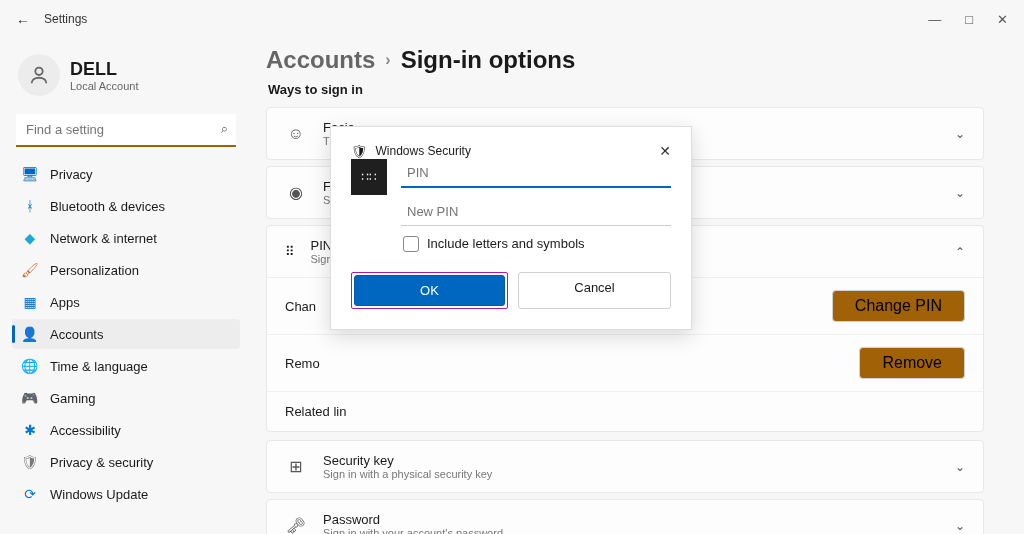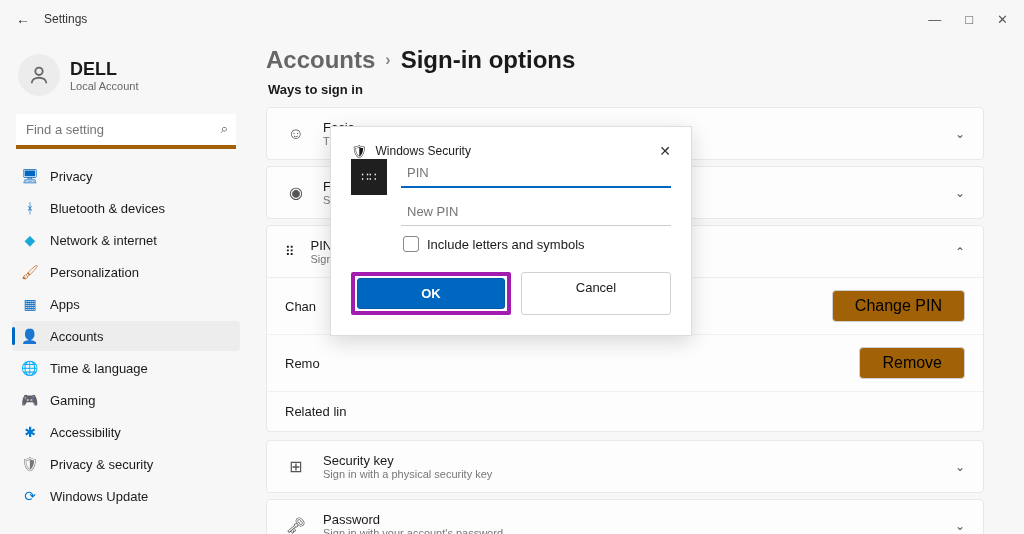--- a/index.html
+++ b/index.html
@@ -14,21 +14,21 @@
     .main { display: flex; height: calc(100% - 38px); }
 
     .sidebar { width: 248px; padding: 10px 8px 10px 12px; display: flex; flex-direction: column; }
     .user-block { display: flex; align-items: center; gap: 10px; padding: 6px 6px 18px 6px; }
     .avatar { width: 42px; height: 42px; border-radius: 50%; background: #ececec; display: flex; align-items: center; justify-content: center; }
     .avatar svg { width: 22px; height: 22px; stroke: #666; fill: none; stroke-width: 2; }
     .user-name { font-size: 18px; font-weight: 600; }
     .user-sub { font-size: 11px; color: #666; text-align: right; }
 
     .search-box { position: relative; margin: 0 4px 12px 4px; }
-    .search-box input { width: 100%; padding: 8px 28px 8px 10px; border: none; background: #fff; border-bottom: 4px solid #a16207; font-size: 13px; outline: none; }
+    .search-box input { width: 100%; padding: 8px 28px 8px 10px; border: none; background: #fff; border-bottom: 2px solid #a16207; font-size: 13px; outline: none; }
     .search-box .search-icon { position: absolute; right: 8px; top: 7px; color: #555; font-size: 13px; }
 
     .nav-items { display: flex; flex-direction: column; gap: 2px; }
     .nav-item { display: flex; align-items: center; gap: 12px; padding: 7px 10px; border-radius: 4px; cursor: pointer; font-size: 13px; position: relative; }
     .nav-item.active { background: #ededed; }
     .nav-item.active::before { content: ""; position: absolute; left: 0; top: 6px; bottom: 6px; width: 3px; background: #0067c0; border-radius: 2px; }
     .nav-icon { width: 16px; height: 16px; display: flex; align-items: center; justify-content: center; font-size: 14px; }
 
     .content { flex: 1; padding: 8px 40px 0 18px; }
     .breadcrumb { display: flex; align-items: center; gap: 10px; font-size: 24px; font-weight: 600; margin-bottom: 8px; }
@@ -54,25 +54,25 @@
     .dialog-hdr { display: flex; align-items: center; gap: 8px; }
     .dialog-hdr .shield { font-size: 13px; }
     .dialog-hdr-title { font-size: 12px; }
     .dialog-close { margin-left: auto; font-size: 14px; color: #333; cursor: pointer; }
     .dialog-title { font-size: 17px; font-weight: 600; margin: 14px 0 14px 0; }
     .pin-form { display: flex; gap: 14px; align-items: flex-start; }
     .keypad { width: 36px; height: 36px; background: #1f1f1f; display: flex; align-items: center; justify-content: center; color: #fff; font-size: 12px; flex-shrink: 0; }
     .inputs { flex: 1; display: flex; flex-direction: column; gap: 10px; }
     .inputs input { width: 100%; padding: 6px 6px; border: none; border-bottom: 1px solid #ccc; font-size: 13px; outline: none; }
     .inputs input.focused { border-bottom: 2px solid #0067c0; }
-    .check-row { display: flex; align-items: center; gap: 8px; margin-top: 10px; margin-left: 52px; font-size: 13px; }
+    .check-row { display: flex; align-items: flex-start; gap: 8px; margin-top: 10px; margin-left: 52px; font-size: 13px; }
     .check-row .cbox { width: 16px; height: 16px; border: 1px solid #888; border-radius: 3px; }
     .dialog-btns { display: flex; gap: 10px; margin-top: 20px; }
     .dlg-btn { flex: 1; padding: 7px 0; text-align: center; font-size: 13px; border-radius: 3px; cursor: pointer; }
-    .dlg-ok-wrap { border: 4px solid #a21caf; padding: 2px; border-radius: 2px; flex: 1; display: flex; font-weight: bold; }
+    .dlg-ok-wrap { border: 1px solid #a21caf; padding: 2px; border-radius: 2px; flex: 1; display: flex; }
     .dlg-ok { background: #0067c0; color: #fff; border: 1px solid #005aa8; flex: 1; }
     .dlg-cancel { background: #fff; border: 1px solid #d0d0d0; }
   </style>
 </head>
 <body>
 
 <div class="titlebar">
   <span class="back-arrow">←</span>
   <span class="titlebar-title">Settings</span>
   <div class="win-controls">

